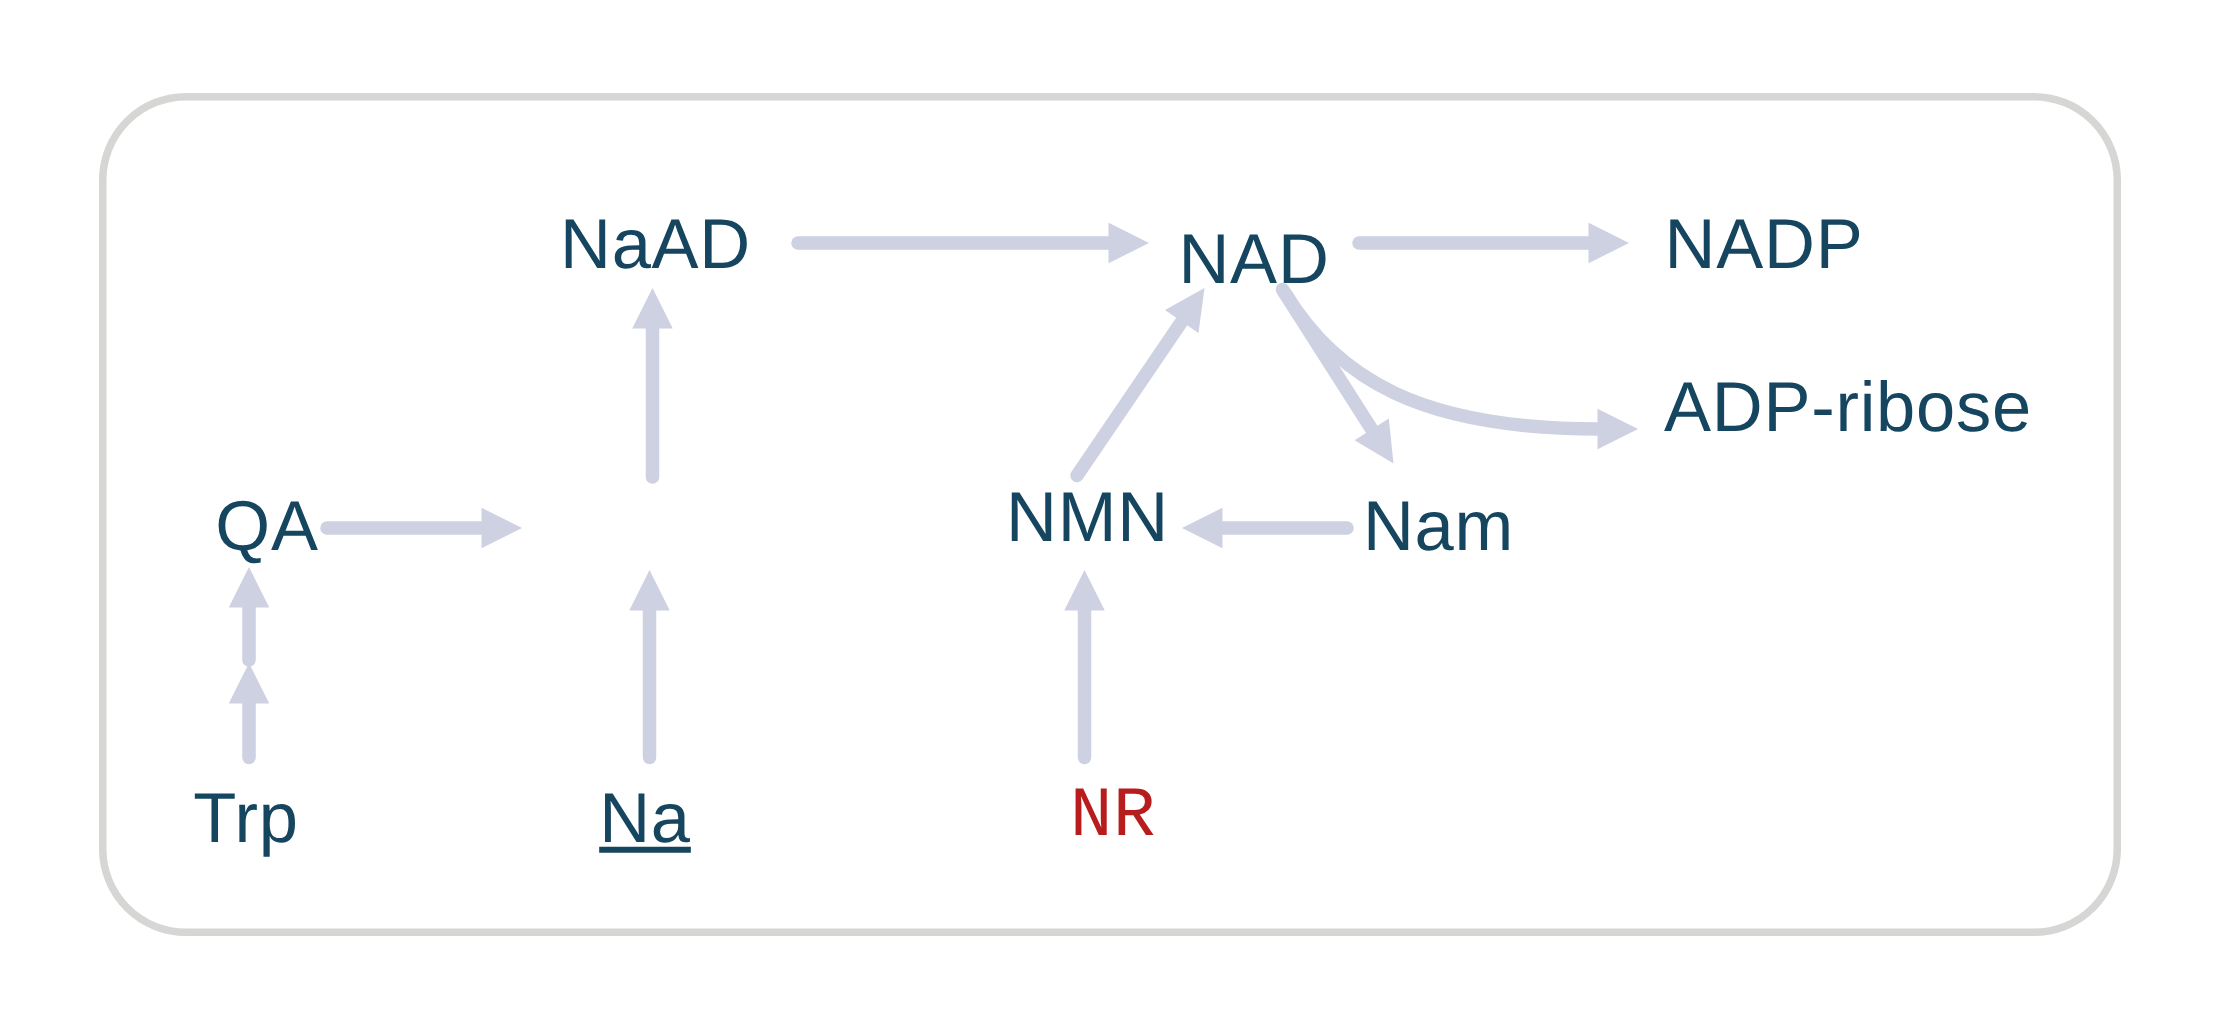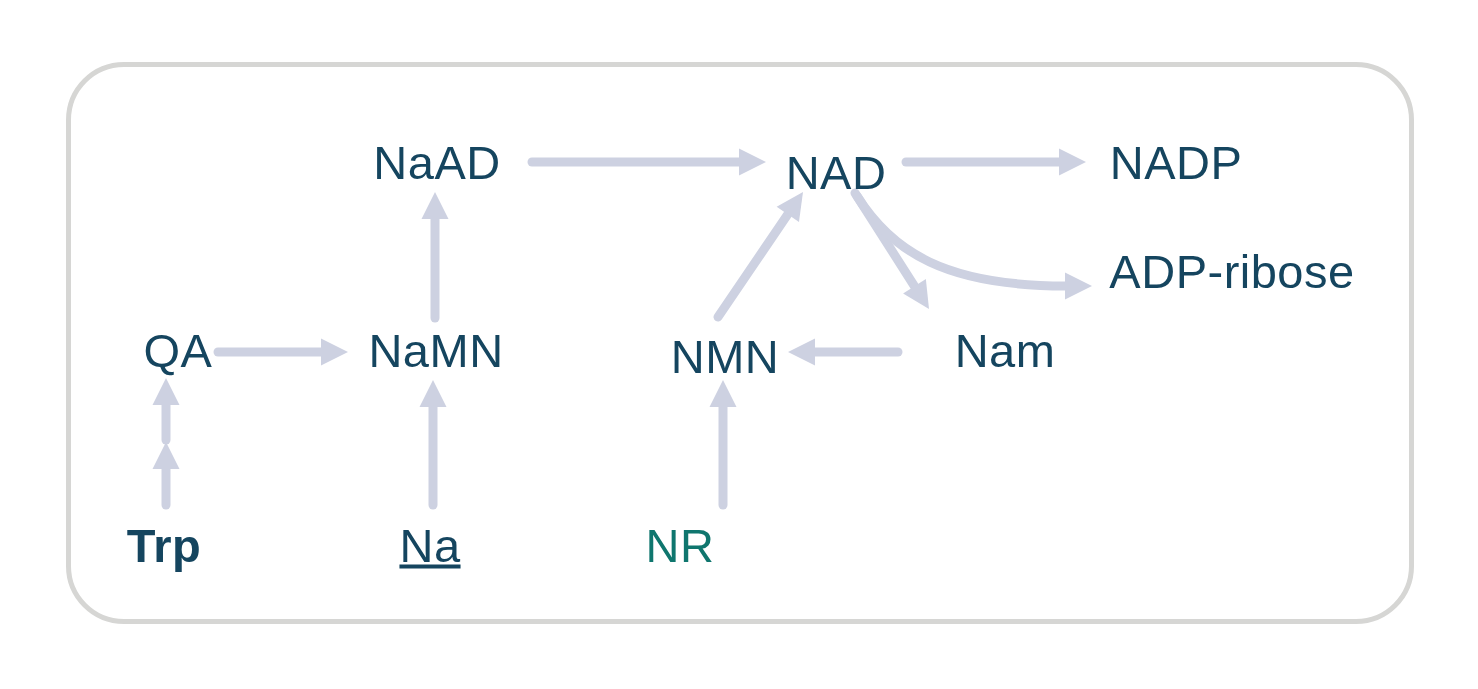--- a/index.html
+++ b/index.html
@@ -105,20 +105,19 @@
         <path d="M 857 196 C 892 252 946 286 1066 286" fill="none" stroke="#cdd1e1" stroke-width="9" stroke-linecap="round"></path>
         <polygon points="1092,286 1065,299.5 1065,272.5" fill="#cdd1e1"></polygon>
       </g>
     </svg>
   <div class="node-layer">
       <div class="node" style="left: 437px; top: 162px; color: rgb(21, 69, 95);">NaAD</div>
       <div class="node" style="left: 836px; top: 162px; color: rgb(21, 69, 95); margin-top: 10px;">NAD</div>
       <div class="node" style="left: 1176px; top: 162px; color: rgb(21, 69, 95);">NADP</div>
       <div class="node" style="left: 1232px; top: 271px; color: rgb(21, 69, 95);">ADP-ribose</div>
       <div class="node" style="left: 178px; top: 350px; color: rgb(21, 69, 95);">QA</div>
-      <div class="node" style="left: 436px; top: 350px; color: rgb(21, 69, 95);">NaMN</div>
-      <div class="node" style="left: 725px; top: 356px; color: rgb(21, 69, 95);">NMN</div>
-      <div class="node" style="left: 1005px; top: 350px; color: rgb(21, 69, 95);">Nam</div>
-      <div class="node" style="left: 164px; top: 545px; color: rgb(21, 69, 95); font-weight: bold;">Trp</div>
+      <div class="node" style="left: 725px; top: 344px; color: rgb(21, 69, 95);">NMN</div>
+      <div class="node" style="left: 959px; top: 350px; color: rgb(21, 69, 95);">Nam</div>
+      <div class="node" style="left: 164px; top: 545px; color: rgb(21, 69, 95);">Trp</div>
       <div class="node" style="left: 430px; top: 545px; color: rgb(21, 69, 95); text-decoration: underline;">Na</div>
-      <div class="node" style="left: 680px; top: 545px; color: #0f766e;">NR</div>
+      <div class="node" style="left: 742px; top: 545px; color: #b91c1c; font-family: Liberation Mono, monospace;">NR</div>
     </div>
 </div>
 
 </body></html>

